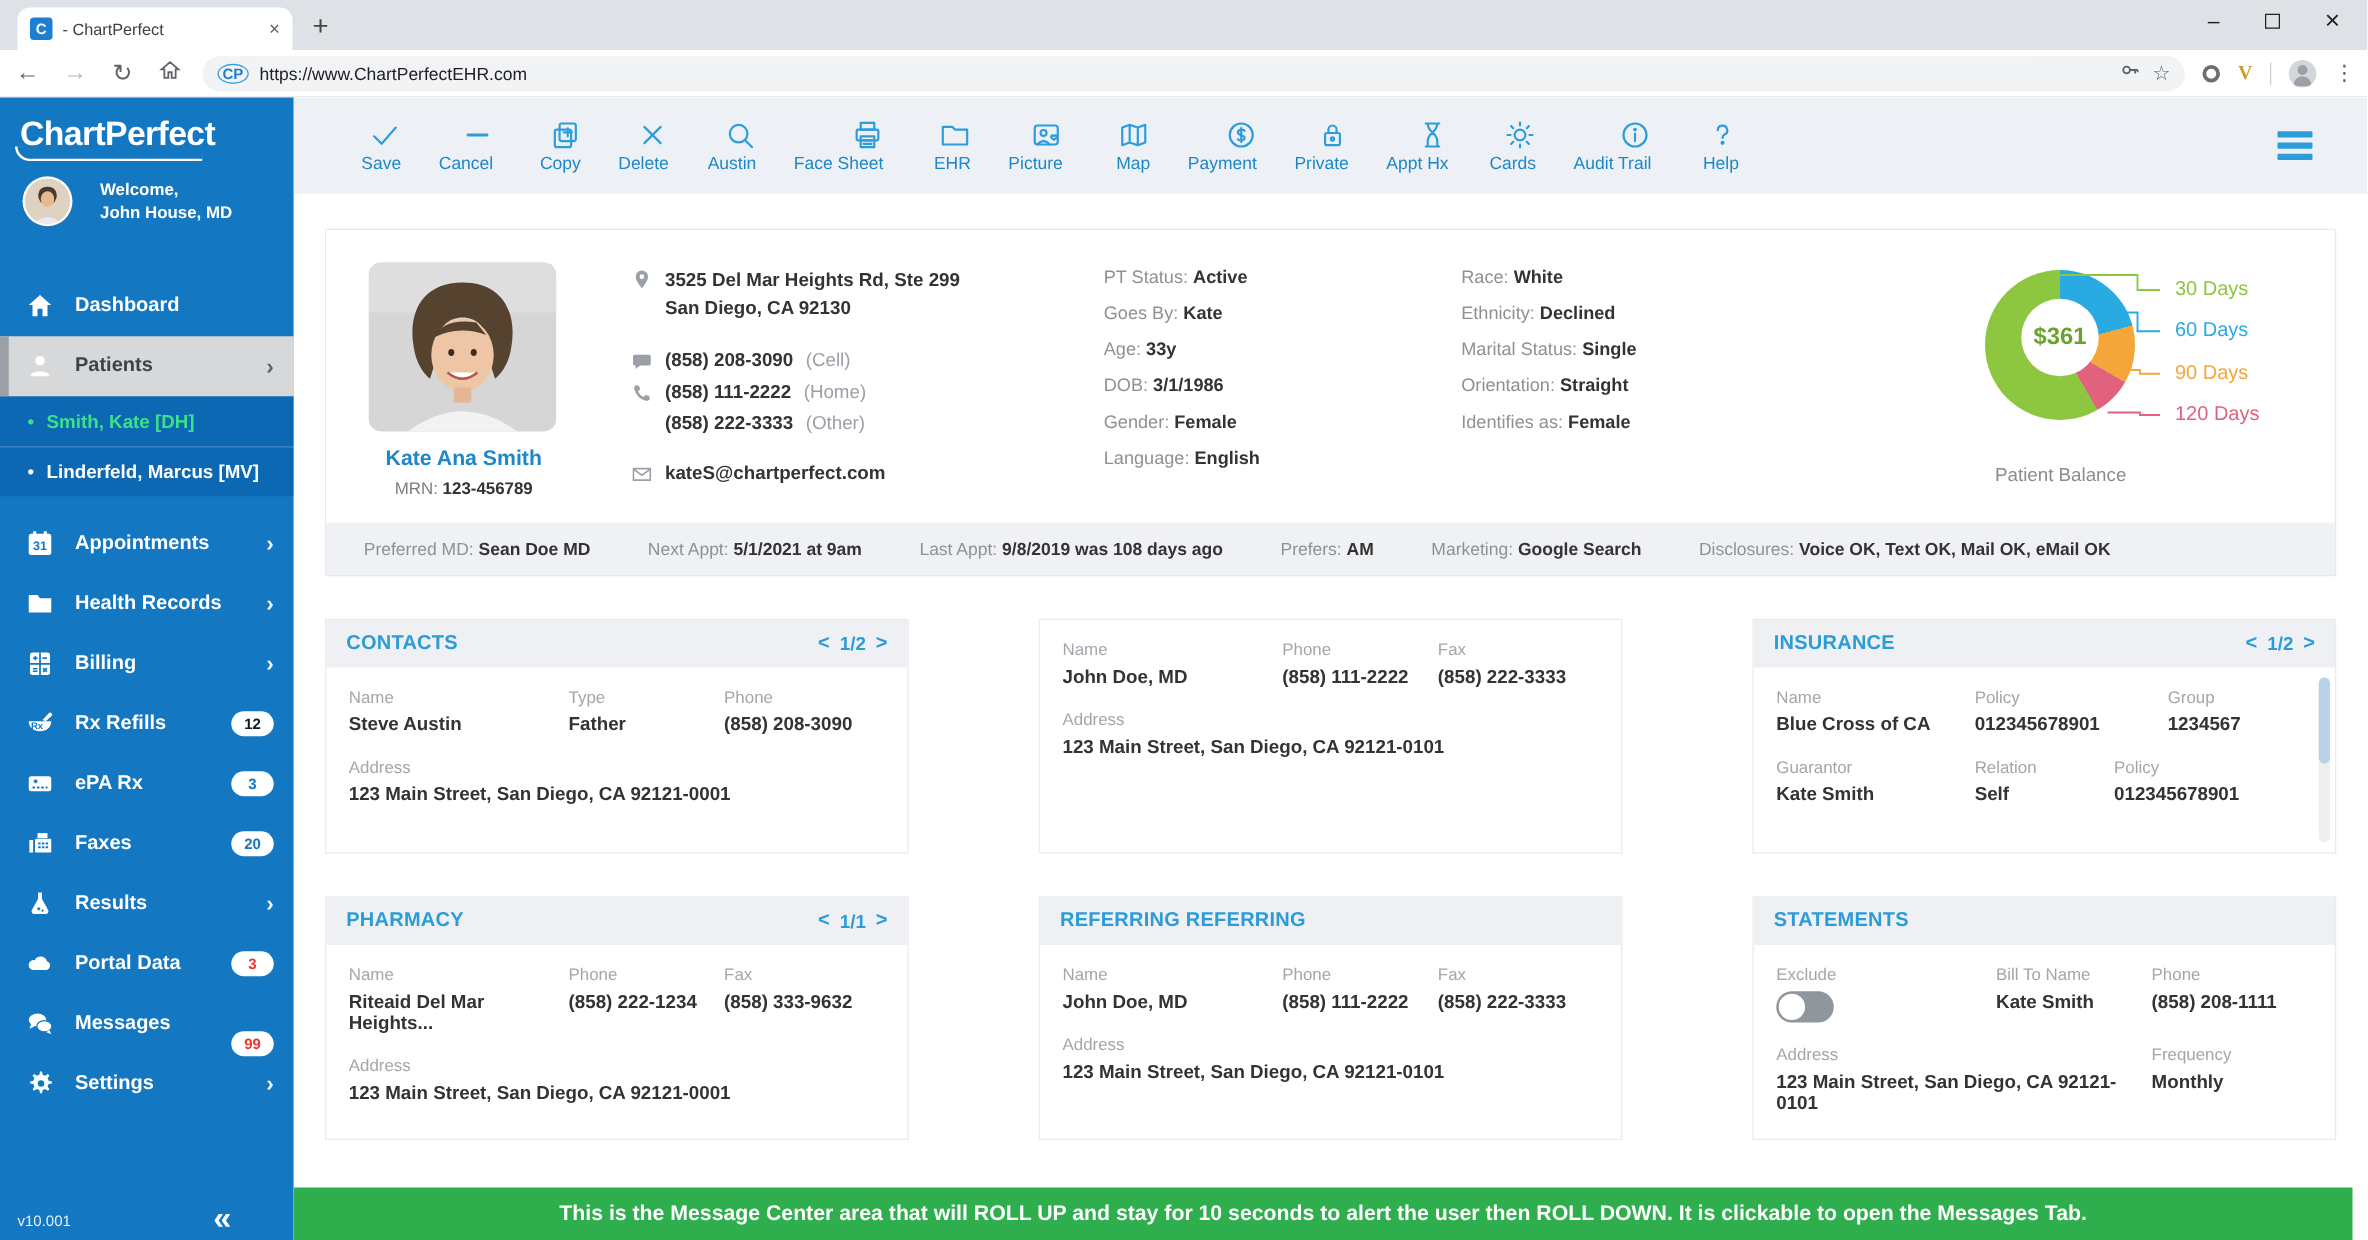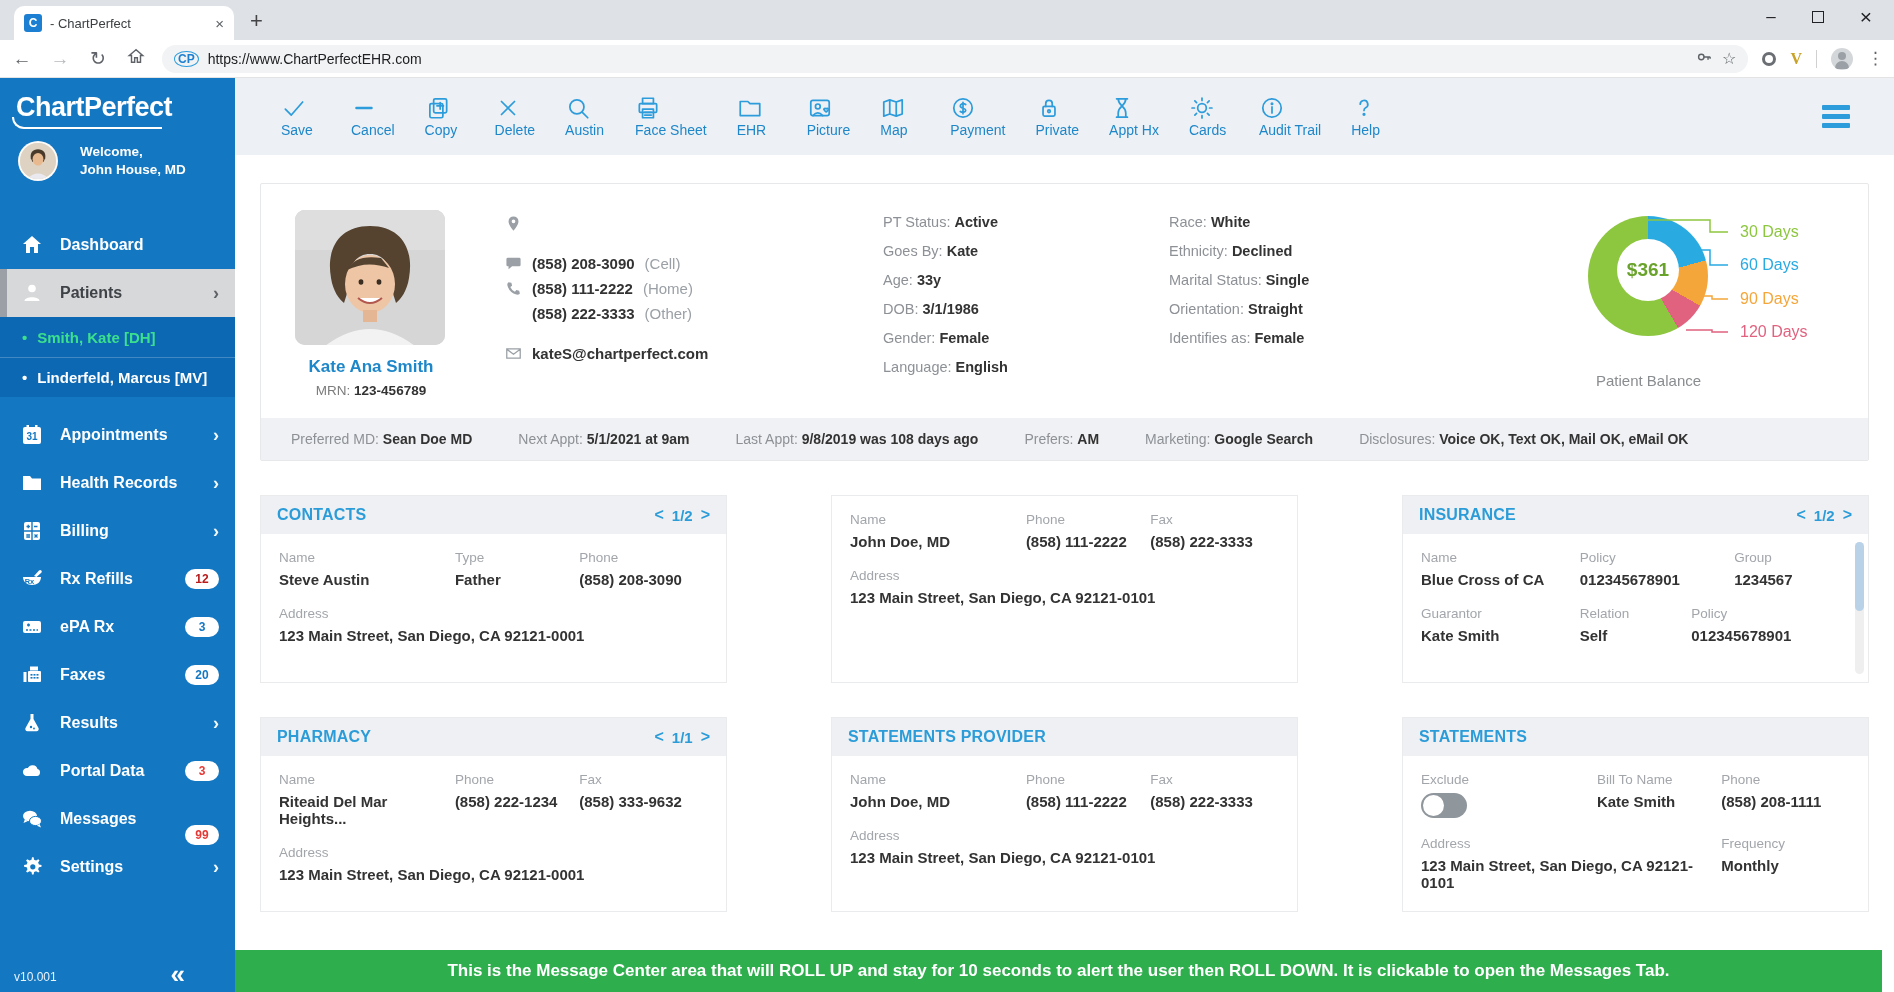--- a/index.html
+++ b/index.html
@@ -50,21 +50,21 @@
   .badge { margin-left:auto; background:#fff; min-width:34px; height:20px; border-radius:10px; font-size:12px; font-weight:bold; display:flex; align-items:center; justify-content:center; padding:0 8px; }
   .subpanel { background:#0d68b4; }
   .sub-item { height:40px; display:flex; align-items:center; padding:0 14px 0 22px; gap:10px; font-size:15px; font-weight:bold; cursor:pointer; }
   .sub-item + .sub-item { border-top:1px solid rgba(255,255,255,.22); }
   .version { position:absolute; left:14px; bottom:8px; font-size:12px; color:#eaf3fb; }
   .collapse { position:absolute; right:50px; bottom:2px; font-size:26px; font-weight:bold; color:#fff; cursor:pointer; }
 
   
   .main { flex:1; position:relative; background:#fff; overflow:hidden; }
   .toolbar { height:77px; background:#edf0f5; display:flex; align-items:center; padding:0 44px 0 46px; gap:30px; }
-  .tool { display:flex; flex-direction:column; align-items:flex-start; gap:1px; color:#1e87c9; font-size:14px; cursor:pointer; min-width:40px; }
+  .tool { display:flex; flex-direction:column; align-items:flex-end; gap:1px; color:#1e87c9; font-size:14px; cursor:pointer; min-width:40px; }
   .tool svg { width:26px; height:26px; stroke:#2d9cdb; fill:none; stroke-width:1.6; stroke-linecap:round; stroke-linejoin:round; }
   .hamburger { margin-left:auto; display:flex; flex-direction:column; gap:4px; cursor:pointer; }
   .hamburger i { width:28px; height:5px; background:#2d9cdb; border-radius:1px; display:block; }
 
   
   .content { padding:28px 25px 0 25px; }
   .patient-card { border:1px solid #e7e8ea; background:#fff; border-radius:2px; }
   .patient-top { display:flex; padding:26px 30px 20px 34px; }
   .photo-col { width:152px; text-align:center; flex-shrink:0; }
   .photo { width:150px; height:135px; border-radius:10px; overflow:hidden; background:#d6d6d6; }
@@ -247,21 +247,21 @@
         <span class="chev">›</span>
       </div>
 
       <div class="nav-item">
         <svg class="ic" viewBox="0 0 24 24">
             <path d="M3 10 h18 c0 5 -4 8 -9 8 s-9 -3 -9 -8 z" fill="#fff"></path>
             <path d="M14 9 L19 3.5 a1.6 1.6 0 0 1 2.3 2.3 L16.5 10" fill="#fff"></path>
             <text x="9.5" y="16.5" font-size="7.5" font-weight="bold" fill="#1477c1" text-anchor="middle">Rx</text>
           </svg>
         <span>Rx Refills</span>
-        <span class="badge" style="color: #b91c1c;">12</span>
+        <span class="badge" style="color: #0f172a;">12</span>
       </div>
 
       <div class="nav-item">
         <svg class="ic" viewBox="0 0 24 24">
             <rect x="3" y="6" width="18" height="12" rx="2" fill="#fff"></rect>
             <path d="M7 10 H10 M8.5 8.5 V11.5" stroke="#1477c1" stroke-width="1.5"></path>
             <path d="M6 15 H18" stroke="#1477c1" stroke-width="1.5" stroke-dasharray="2 1.5"></path>
           </svg>
         <span>ePA Rx</span>
         <span class="badge" style="color: rgb(20, 119, 193);">3</span>
@@ -464,20 +464,24 @@
             </div>
             <div class="p-name">Kate Ana Smith</div>
             <div class="p-mrn"><span>MRN:</span> <b>123-456789</b></div>
           </div>
 
           <div class="contact-col">
             <div class="addr-row">
               <svg class="g-ic" viewBox="0 0 24 24">
                   <path d="M12 2 a7 7 0 0 0 -7 7 c0 5 7 13 7 13 s7 -8 7 -13 a7 7 0 0 0 -7 -7 z m0 9.5 a2.6 2.6 0 1 1 0 -5.2 a2.6 2.6 0 0 1 0 5.2 z"></path>
                 </svg>
+              <div>
+                  <div>3525 Del Mar Heights Rd, Ste 299</div>
+                   <div>San Diego, CA 92130</div>
+                </div>
             </div>
             <div class="phones">
               <div class="phone-row">
                 <svg class="g-ic" viewBox="0 0 24 24">
                     <path d="M4 4 h16 a2 2 0 0 1 2 2 v8 a2 2 0 0 1 -2 2 H10 l-5 4 v-4 H4 a2 2 0 0 1 -2 -2 V6 a2 2 0 0 1 2 -2 z"></path>
                   </svg>
                 <b>(858) 208-3090</b>
                 <span class="ptype">(Cell)</span>
               </div>
               <div class="phone-row">
@@ -681,21 +685,21 @@
               <div class="f full">
                   <div class="fl">Address</div>
                   <div class="fv">123 Main Street, San Diego, CA 92121-0001</div>
                 </div>
             </div>
           </div>
         </div>
 
         <div class="card">
           <div class="card-head">
-              <span class="card-title">STATEMENTS PROVIDER</span>
+              <span class="card-title">REFERRING REFERRING</span>
             </div>
           <div class="card-body">
             <div class="frow">
               <div class="f c1">
                   <div class="fl">Name</div>
                   <div class="fv">John Doe, MD</div>
                 </div>
               <div class="f c2">
                   <div class="fl">Phone</div>
                   <div class="fv">(858) 111-2222</div>

